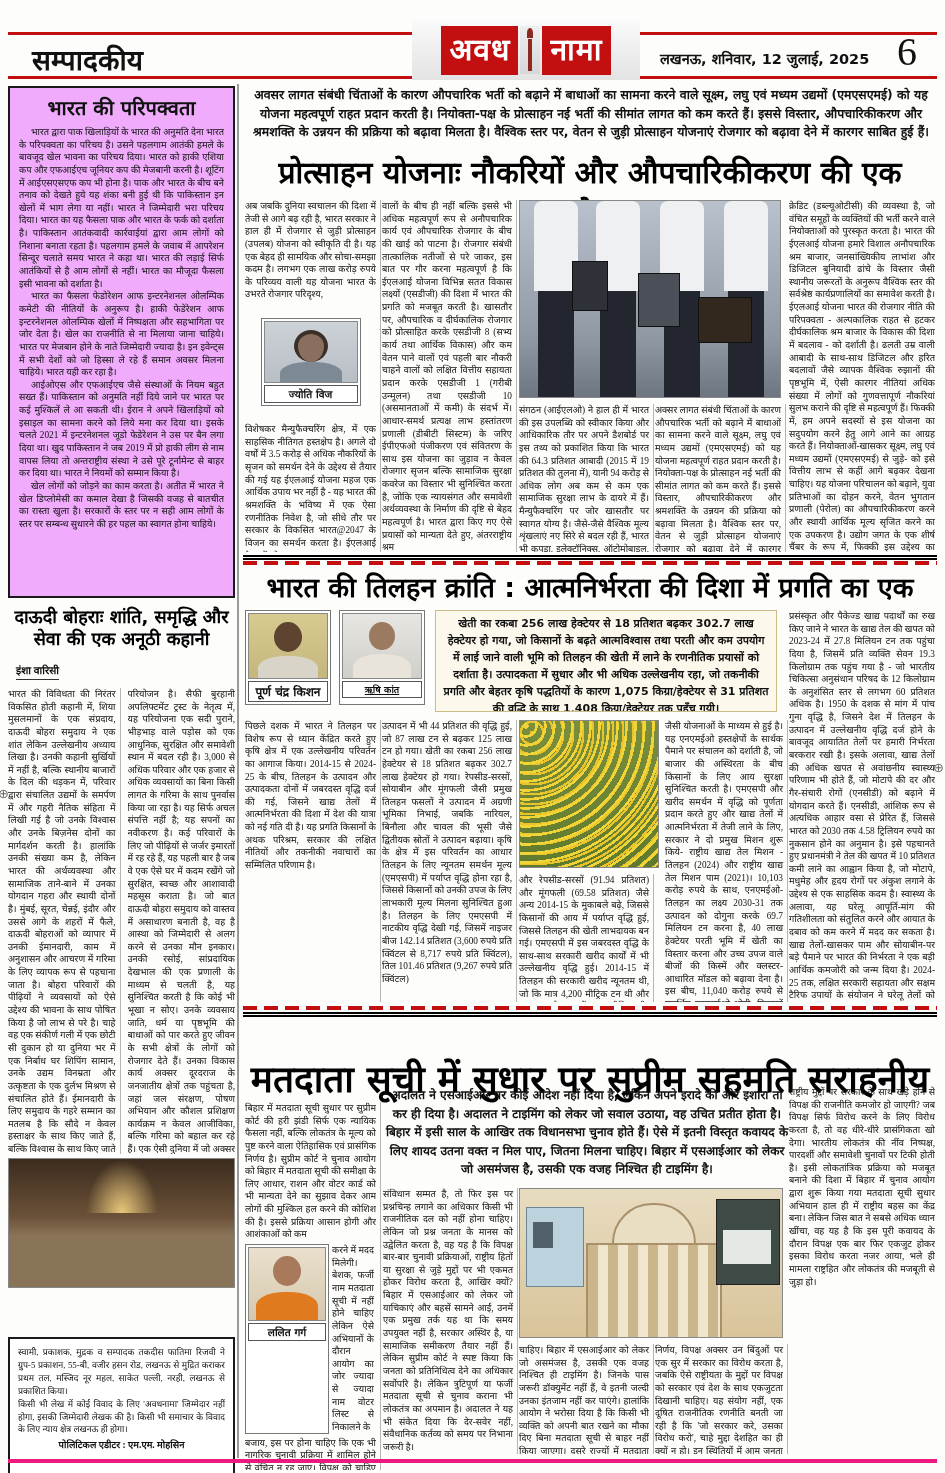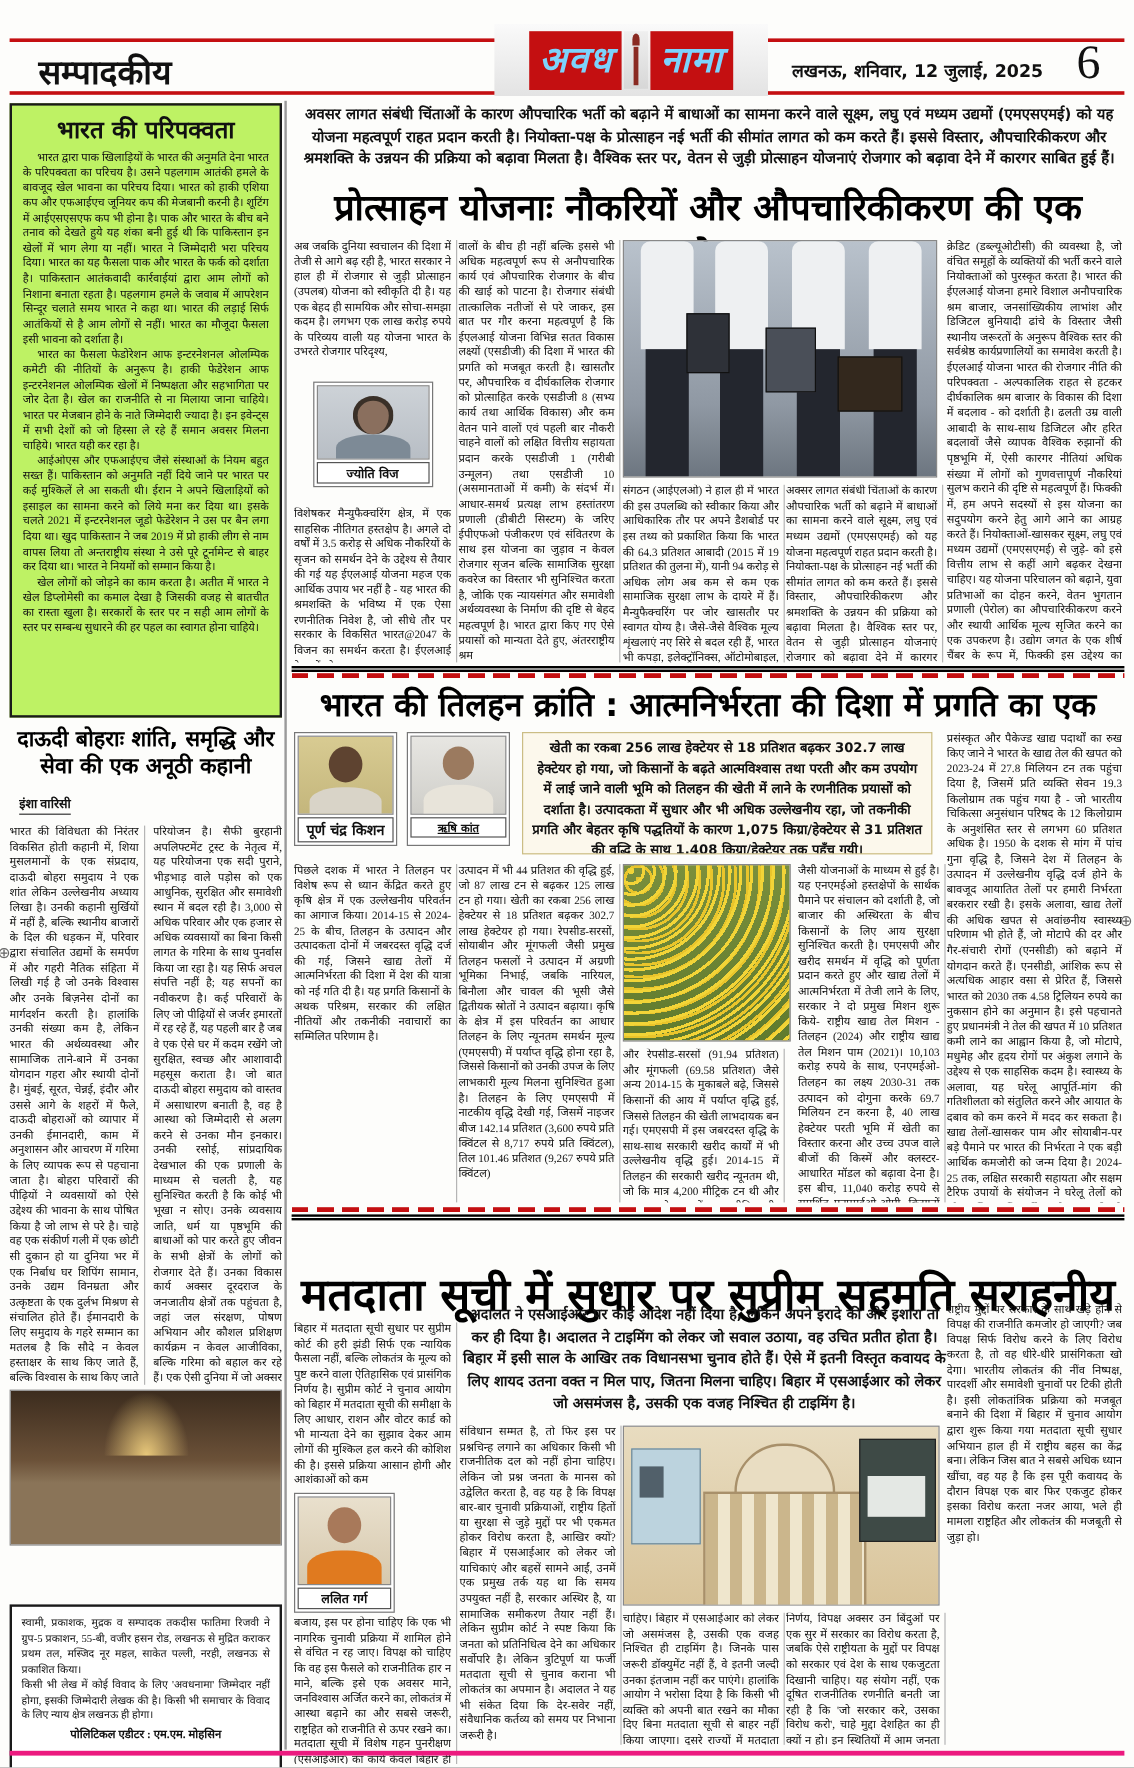--- a/index.html
+++ b/index.html
@@ -6,34 +6,34 @@
   html,body{margin:0;padding:0;background:#9a9a9a;}
   .page{position:relative;width:945px;height:1473px;margin:0 auto;background:#fdfdfb;
         font-family:"Liberation Serif","DejaVu Sans",serif;overflow:hidden;color:#111;}
   .abs{position:absolute;}
   .txt{font-size:9.3px;line-height:1.36;text-align:justify;overflow:hidden;}
   .colrule{border-right:1px solid #b5b5b5;padding-right:4px;}
   
   .redline{background:#c40f11;height:2.5px;}
   .masthead-logo{display:flex;align-items:center;justify-content:center;gap:2px;
         background:linear-gradient(#fafafa,#e3e3e3);padding:4px 8px;}
-  .logo-block{background:#c40f11;color:#7dd3fc;font-weight:bold;font-size:30px;
-        font-family:"DejaVu Sans",sans-serif;padding:2px 8px 6px 8px;letter-spacing:1px;font-style:italic;}
+  .logo-block{background:#c40f11;color:#ffffff;font-weight:bold;font-size:30px;
+        font-family:"DejaVu Sans",sans-serif;padding:2px 8px 6px 8px;letter-spacing:1px;}
   .tower{width:20px;height:48px;background:linear-gradient(#efefef,#d7d7d7);position:relative;}
   .tower:before{content:"";position:absolute;left:7px;top:2px;width:6px;height:10px;background:#8a2a22;
         border-radius:50% 50% 0 0;}
   .tower:after{content:"";position:absolute;left:8px;top:13px;width:4px;height:32px;background:#8a2a22;}
   .section-label{font-size:28px;font-weight:bold;font-family:"DejaVu Sans",sans-serif;}
   .dateline{font-size:14.5px;font-weight:bold;font-family:"DejaVu Sans",sans-serif;}
   .pageno{font-size:40px;font-family:"Liberation Serif",serif;}
   
   .hl{font-family:"DejaVu Sans",sans-serif;font-weight:900;text-align:center;color:#000;}
   .standfirst{font-family:"DejaVu Sans",sans-serif;font-weight:bold;text-align:center;}
   
-  .edbox{border:2px solid #1a1a1a;background:#bef264;box-sizing:border-box;padding:6px 9px;}
+  .edbox{border:2px solid #1a1a1a;background:#f0abfc;box-sizing:border-box;padding:6px 9px;}
   .edtitle{font-size:20px;font-weight:900;text-align:center;font-family:"DejaVu Sans",sans-serif;margin:0 0 5px 0;}
   .ed-p{margin:0;text-indent:12px;}
   .pubbox{border:2px solid #1a1a1a;background:#fff;box-sizing:border-box;padding:7px 8px;text-align:center;}
   .pubbox .small{font-size:8.9px;line-height:1.45;text-align:justify;}
   .byline{font-size:10.5px;font-weight:bold;border-bottom:1px solid #333;display:inline-block;padding-bottom:2px;}
   
   .div-black{height:5px;border-top:2px solid #000;border-bottom:2px solid #000;box-sizing:border-box;}
   .div-dash{height:4px;background:repeating-linear-gradient(90deg,#c40f11 0 14px,transparent 14px 21px);}
   .pinkline{background:#ec1a7f;height:3.5px;}
   .vline{width:1.5px;background:#9a9a9a;}
@@ -192,20 +192,21 @@
     <div class="abs colrule" style="left:2px;top:20px;width:131px;height:368px;overflow:hidden;">
       <div class="txt">बिहार में मतदाता सूची सुधार पर सुप्रीम कोर्ट की हरी झंडी सिर्फ एक न्यायिक फैसला नहीं, बल्कि लोकतंत्र के मूल्य को पुष्ट करने वाला ऐतिहासिक एवं प्रासंगिक निर्णय है। सुप्रीम कोर्ट ने चुनाव आयोग को बिहार में मतदाता सूची की समीक्षा के लिए आधार, राशन और वोटर कार्ड को भी मान्यता देने का सुझाव देकर आम लोगों की मुश्किल हल करने की कोशिश की है। इससे प्रक्रिया आसान होगी और आशंकाओं को कम</div>
       <div style="display:flex;gap:3px;margin:3px 0;">
         <div class="pcard" style="width:84px;">
           <div class="pphoto photo-frame" style="width:78px;height:74px;background:linear-gradient(#e9e0cd,#d6c8ad);">
             <div class="pc-head abs" style="top:8px;width:28px;height:30px;background:#a8795a;"></div>
             <div class="pc-body abs" style="top:44px;width:62px;height:30px;background:#e07a1f;"></div>
           </div>
           <div class="pcap">ललित गर्ग</div>
         </div>
+        <div class="txt" style="width:42px;">करने में मदद मिलेगी। बेशक, फर्जी नाम मतदाता सूची में नहीं होने चाहिए लेकिन ऐसे अभियानों के दौरान आयोग का जोर ज्यादा से ज्यादा नाम वोटर लिस्ट से निकालने के</div>
       </div>
       <div class="txt">बजाय, इस पर होना चाहिए कि एक भी नागरिक चुनावी प्रक्रिया में शामिल होने से वंचित न रह जाए। विपक्ष को चाहिए कि वह इस फैसले को राजनीतिक हार न माने, बल्कि इसे एक अवसर माने, जनविश्वास अर्जित करने का, लोकतंत्र में आस्था बढ़ाने का और सबसे जरूरी, राष्ट्रहित को राजनीति से ऊपर रखने का। मतदाता सूची में विशेष गहन पुनरीक्षण (एसआईआर) का कार्य केवल बिहार ही नहीं, देश के अन्य राज्यों में प्राथमिकता के आधार पर प्रारंभ करना चाहिए। भारतीय लोकतंत्र में सुप्रीम कोर्ट का निर्णय सर्वोपरि होता है। चुनाव आयोग यदि चुनाव कराने को तैयार है, और इसकी जुड़ी किन्हीं प्रक्रियाओं में कोई त्रुटि या खामी है तो उसका सुधार करना</div>
     </div>
     <div class="abs standfirst" style="left:140px;top:4px;width:408px;font-size:12px;line-height:1.55;">अदालत ने एसआईआर पर कोई आदेश नहीं दिया है, लेकिन अपने इरादे की ओर इशारा तो कर ही दिया है। अदालत ने टाइमिंग को लेकर जो सवाल उठाया, वह उचित प्रतीत होता है। बिहार में इसी साल के आखिर तक विधानसभा चुनाव होते हैं। ऐसे में इतनी विस्तृत कवायद के लिए शायद उतना वक्त न मिल पाए, जितना मिलना चाहिए। बिहार में एसआईआर को लेकर जो असमंजस है, उसकी एक वजह निश्चित ही टाइमिंग है।</div>
     <div class="abs txt colrule" style="left:140px;top:106px;width:130px;height:266px;">संविधान सम्मत है, तो फिर इस पर प्रश्नचिन्ह लगाने का अधिकार किसी भी राजनीतिक दल को नहीं होना चाहिए। लेकिन जो प्रश्न जनता के मानस को उद्वेलित करता है, वह यह है कि विपक्ष बार-बार चुनावी प्रक्रियाओं, राष्ट्रीय हितों या सुरक्षा से जुड़े मुद्दों पर भी एकमत होकर विरोध करता है, आखिर क्यों? बिहार में एसआईआर को लेकर जो याचिकाएं और बहसें सामने आईं, उनमें एक प्रमुख तर्क यह था कि समय उपयुक्त नहीं है, सरकार अस्थिर है, या सामाजिक समीकरण तैयार नहीं हैं। लेकिन सुप्रीम कोर्ट ने स्पष्ट किया कि जनता को प्रतिनिधित्व देने का अधिकार सर्वोपरि है। लेकिन त्रुटिपूर्ण या फर्जी मतदाता सूची से चुनाव कराना भी लोकतंत्र का अपमान है। अदालत ने यह भी संकेत दिया कि देर-सवेर नहीं, संवैधानिक कर्तव्य को समय पर निभाना जरूरी है।</div>
 
     <div class="abs photo-frame" style="left:276px;top:106px;width:264px;height:150px;background:linear-gradient(#e8dcc0,#d9c49a);">
       <div class="abs" style="left:92px;top:14px;width:80px;height:40px;background:#e9ddc2;border:2px solid #a8906a;border-radius:40px 40px 0 0;"></div>
       <div class="abs" style="left:66px;top:54px;width:132px;height:94px;background:repeating-linear-gradient(90deg,#cbb68c 0 10px,#efe6cd 10px 20px);border:2px solid #a8906a;"></div>
       <div class="abs" style="left:6px;top:18px;width:56px;height:78px;background:#bcd3de;border:1px solid #6b8795;">

